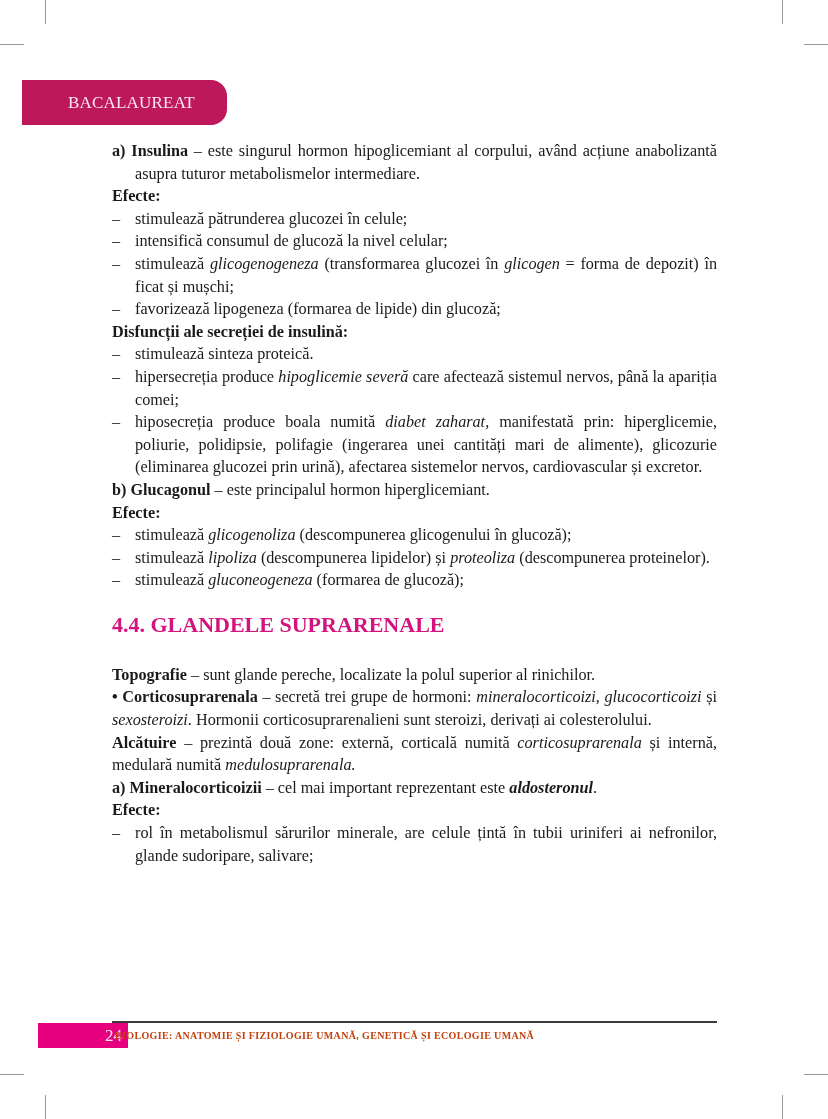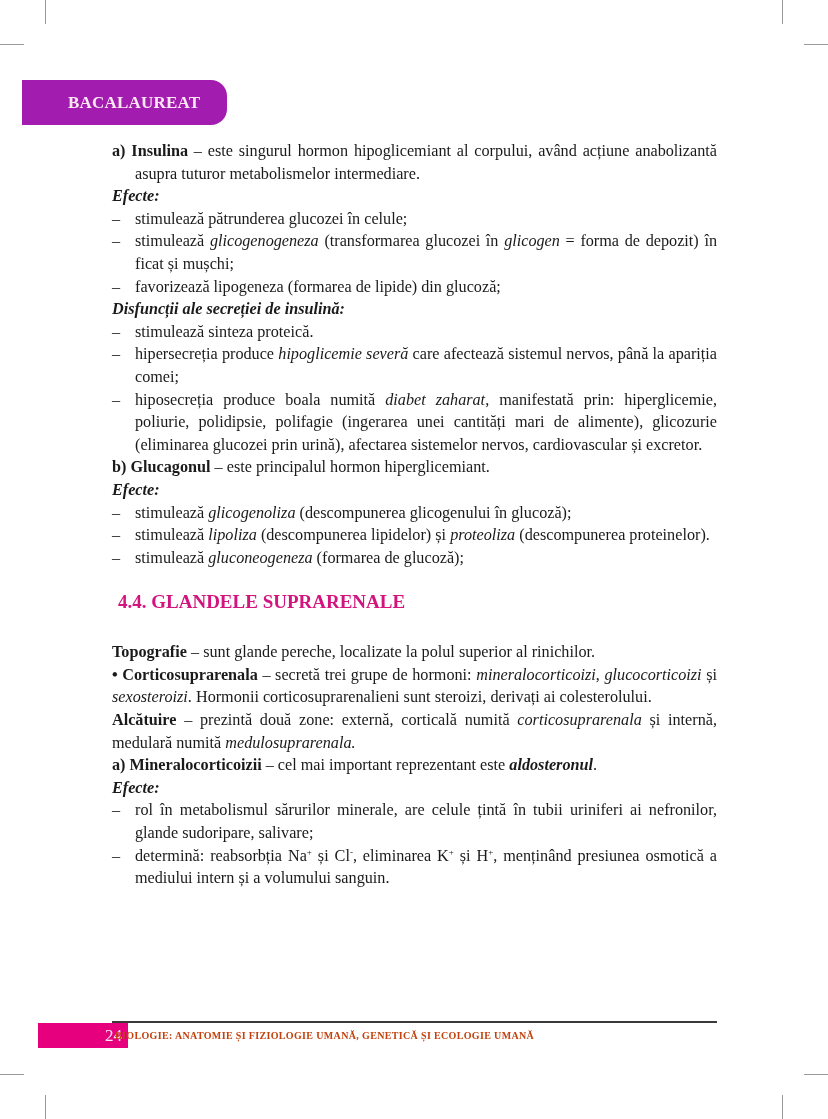--- a/index.html
+++ b/index.html
@@ -1,32 +1,32 @@
 <!DOCTYPE html>
 <html><head>
 <meta charset="utf-8">
 <style>
   html, body { margin: 0; padding: 0; background: #ffffff; }
   body { width: 828px; height: 1119px; position: relative; overflow: hidden;
          font-family: "Liberation Serif", serif; color: #1a1a1a; }
   .crop { position: absolute; background: #9a9a9a; }
   .badge { position: absolute; left: 22px; top: 80px; width: 205px; height: 45px;
-           background: #a21caf; border-radius: 0 16px 16px 0;
-           color: #fde7f3; font-weight: bold; font-size: 17px; line-height: 45px;
+           background: #be185d; border-radius: 0 16px 16px 0;
+           color: #fde7f3; font-weight: normal; font-size: 17px; line-height: 45px;
            box-sizing: border-box; padding-left: 46px; letter-spacing: 0.2px; }
   .content { position: absolute; left: 112px; top: 140px; width: 605px;
              font-size: 16.2px; line-height: 22.6px; text-align: justify; }
   .p { margin: 0; }
   .hang { padding-left: 23px; text-indent: -23px; }
   .dash { padding-left: 23px; position: relative; }
   .dash::before { content: "–"; position: absolute; left: 0; }
-  .sub { font-weight: bold; font-style: italic; }
+  .sub { font-weight: bold; }
   b { font-weight: bold; }
   i { }
-  .section { color: #d4147e; font-weight: bold; font-size: 19px; margin: 19px 0 25px 6px; line-height: 28px; }
+  .section { color: #d4147e; font-weight: bold; font-size: 22px; margin: 19px 0 25px 0; line-height: 28px; }
   sup { font-size: 9px; line-height: 0; vertical-align: 6px; }
   .footer-rule { position: absolute; left: 112px; top: 1021px; width: 605px; height: 2px; background: #3a3a3a; }
   .footer-num { position: absolute; left: 22px; top: 1023px; width: 90px; height: 25px;
                 background: #e6007e; color: #fde7f3; font-size: 17px; line-height: 26px;
                 text-align: right; box-sizing: border-box; padding-right: 6px; margin-left: 16px; }
   .footer-title { position: absolute; left: 115px; top: 1023px; font-size: 10px; line-height: 26px;
                   color: #c2410c; font-weight: bold; letter-spacing: 0.35px; white-space: nowrap; }
 </style>
 </head>
 <body>
@@ -40,20 +40,21 @@
 <div class="crop" style="left:45px;top:1095px;width:1px;height:24px;"></div>
 <div class="crop" style="left:782px;top:1095px;width:1px;height:24px;"></div>
 
 <div class="badge">BACALAUREAT</div>
 
 <div class="content">
 
   <p class="p hang"><b>a) </b><b>Insulina</b><span> – este singurul hormon hipoglicemiant al corpului, având acțiune anabolizantă asupra tuturor metabolismelor intermediare.</span></p>
   <p class="p sub">Efecte:</p>
   <p class="p dash">stimulează pătrunderea glucozei în celule;</p>
+  <p class="p dash">intensifică consumul de glucoză la nivel celular;</p>
   <p class="p dash"><span>stimulează </span><i>glicogenogeneza</i><span> (transformarea glucozei în </span><i>glicogen</i><span> = forma de depozit) în ficat și mușchi;</span></p>
   <p class="p dash">favorizează lipogeneza (formarea de lipide) din glucoză;</p>
   <p class="p sub">Disfuncții ale secreției de insulină:</p>
   <p class="p dash">stimulează sinteza proteică.</p>
   <p class="p dash"><span>hipersecreția produce </span><i>hipoglicemie severă</i><span> care afectează sistemul nervos, până la apariția comei;</span></p>
   <p class="p dash"><span>hiposecreția produce boala numită </span><i>diabet zaharat</i><span>, manifestată prin: hiperglicemie, poliurie, polidipsie, polifagie (ingerarea unei cantități mari de alimente), glicozurie (eliminarea glucozei prin urină), afectarea sistemelor nervos, cardiovascular și excretor.</span></p>
 
   <p class="p hang"><b>b) </b><b>Glucagonul</b><span> – este principalul hormon hiperglicemiant.</span></p>
   <p class="p sub">Efecte:</p>
   <p class="p dash"><span>stimulează </span><i>glicogenoliza</i><span> (descompunerea glicogenului în glucoză);</span></p>
@@ -61,18 +62,17 @@
   <p class="p dash"><span>stimulează </span><i>gluconeogeneza</i><span> (formarea de glucoză);</span></p>
 
   <h2 class="section">4.4. GLANDELE SUPRARENALE</h2>
 
   <p class="p"><b>Topografie</b><span> – sunt glande pereche, localizate la polul superior al rinichilor.</span></p>
   <p class="p"><b>• </b><b>Corticosuprarenala</b><span> – secretă trei grupe de hormoni: </span><i>mineralocorticoizi</i><span>, </span><i>glucocorticoizi</i><span> și </span><i>sexosteroizi</i><span>. Hormonii corticosuprarenalieni sunt steroizi, derivați ai colesterolului.</span></p>
   <p class="p"><b>Alcătuire</b><span> – prezintă două zone: externă, corticală numită </span><i>corticosuprarenala</i><span> și internă, medulară numită </span><i>medulosuprarenala.</i></p>
   <p class="p"><b>a) </b><b>Mineralocorticoizii</b><span> – cel mai important reprezentant este </span><b><i>aldosteronul</i></b><span>.</span></p>
   <p class="p sub">Efecte:</p>
   <p class="p dash">rol în metabolismul sărurilor minerale, are celule țintă în tubii uriniferi ai nefronilor, glande sudoripare, salivare;</p>
-  <p class="p dash"><span>determină: reabsorbția Na</span><sup>+</sup><span> și Cl</span><sup>-</sup><span>, eliminarea K</span><sup>+</sup><span> și H</span><sup>+</sup><span>, menținând presiunea osmotică a mediului intern și a volumului sanguin.</span></p>
 </div>
 
 <div class="footer-rule"></div>
 <div class="footer-num">24</div>
 <div class="footer-title">BIOLOGIE:  ANATOMIE ȘI FIZIOLOGIE UMANĂ, GENETICĂ ȘI ECOLOGIE UMANĂ</div>
 
 </body></html>

